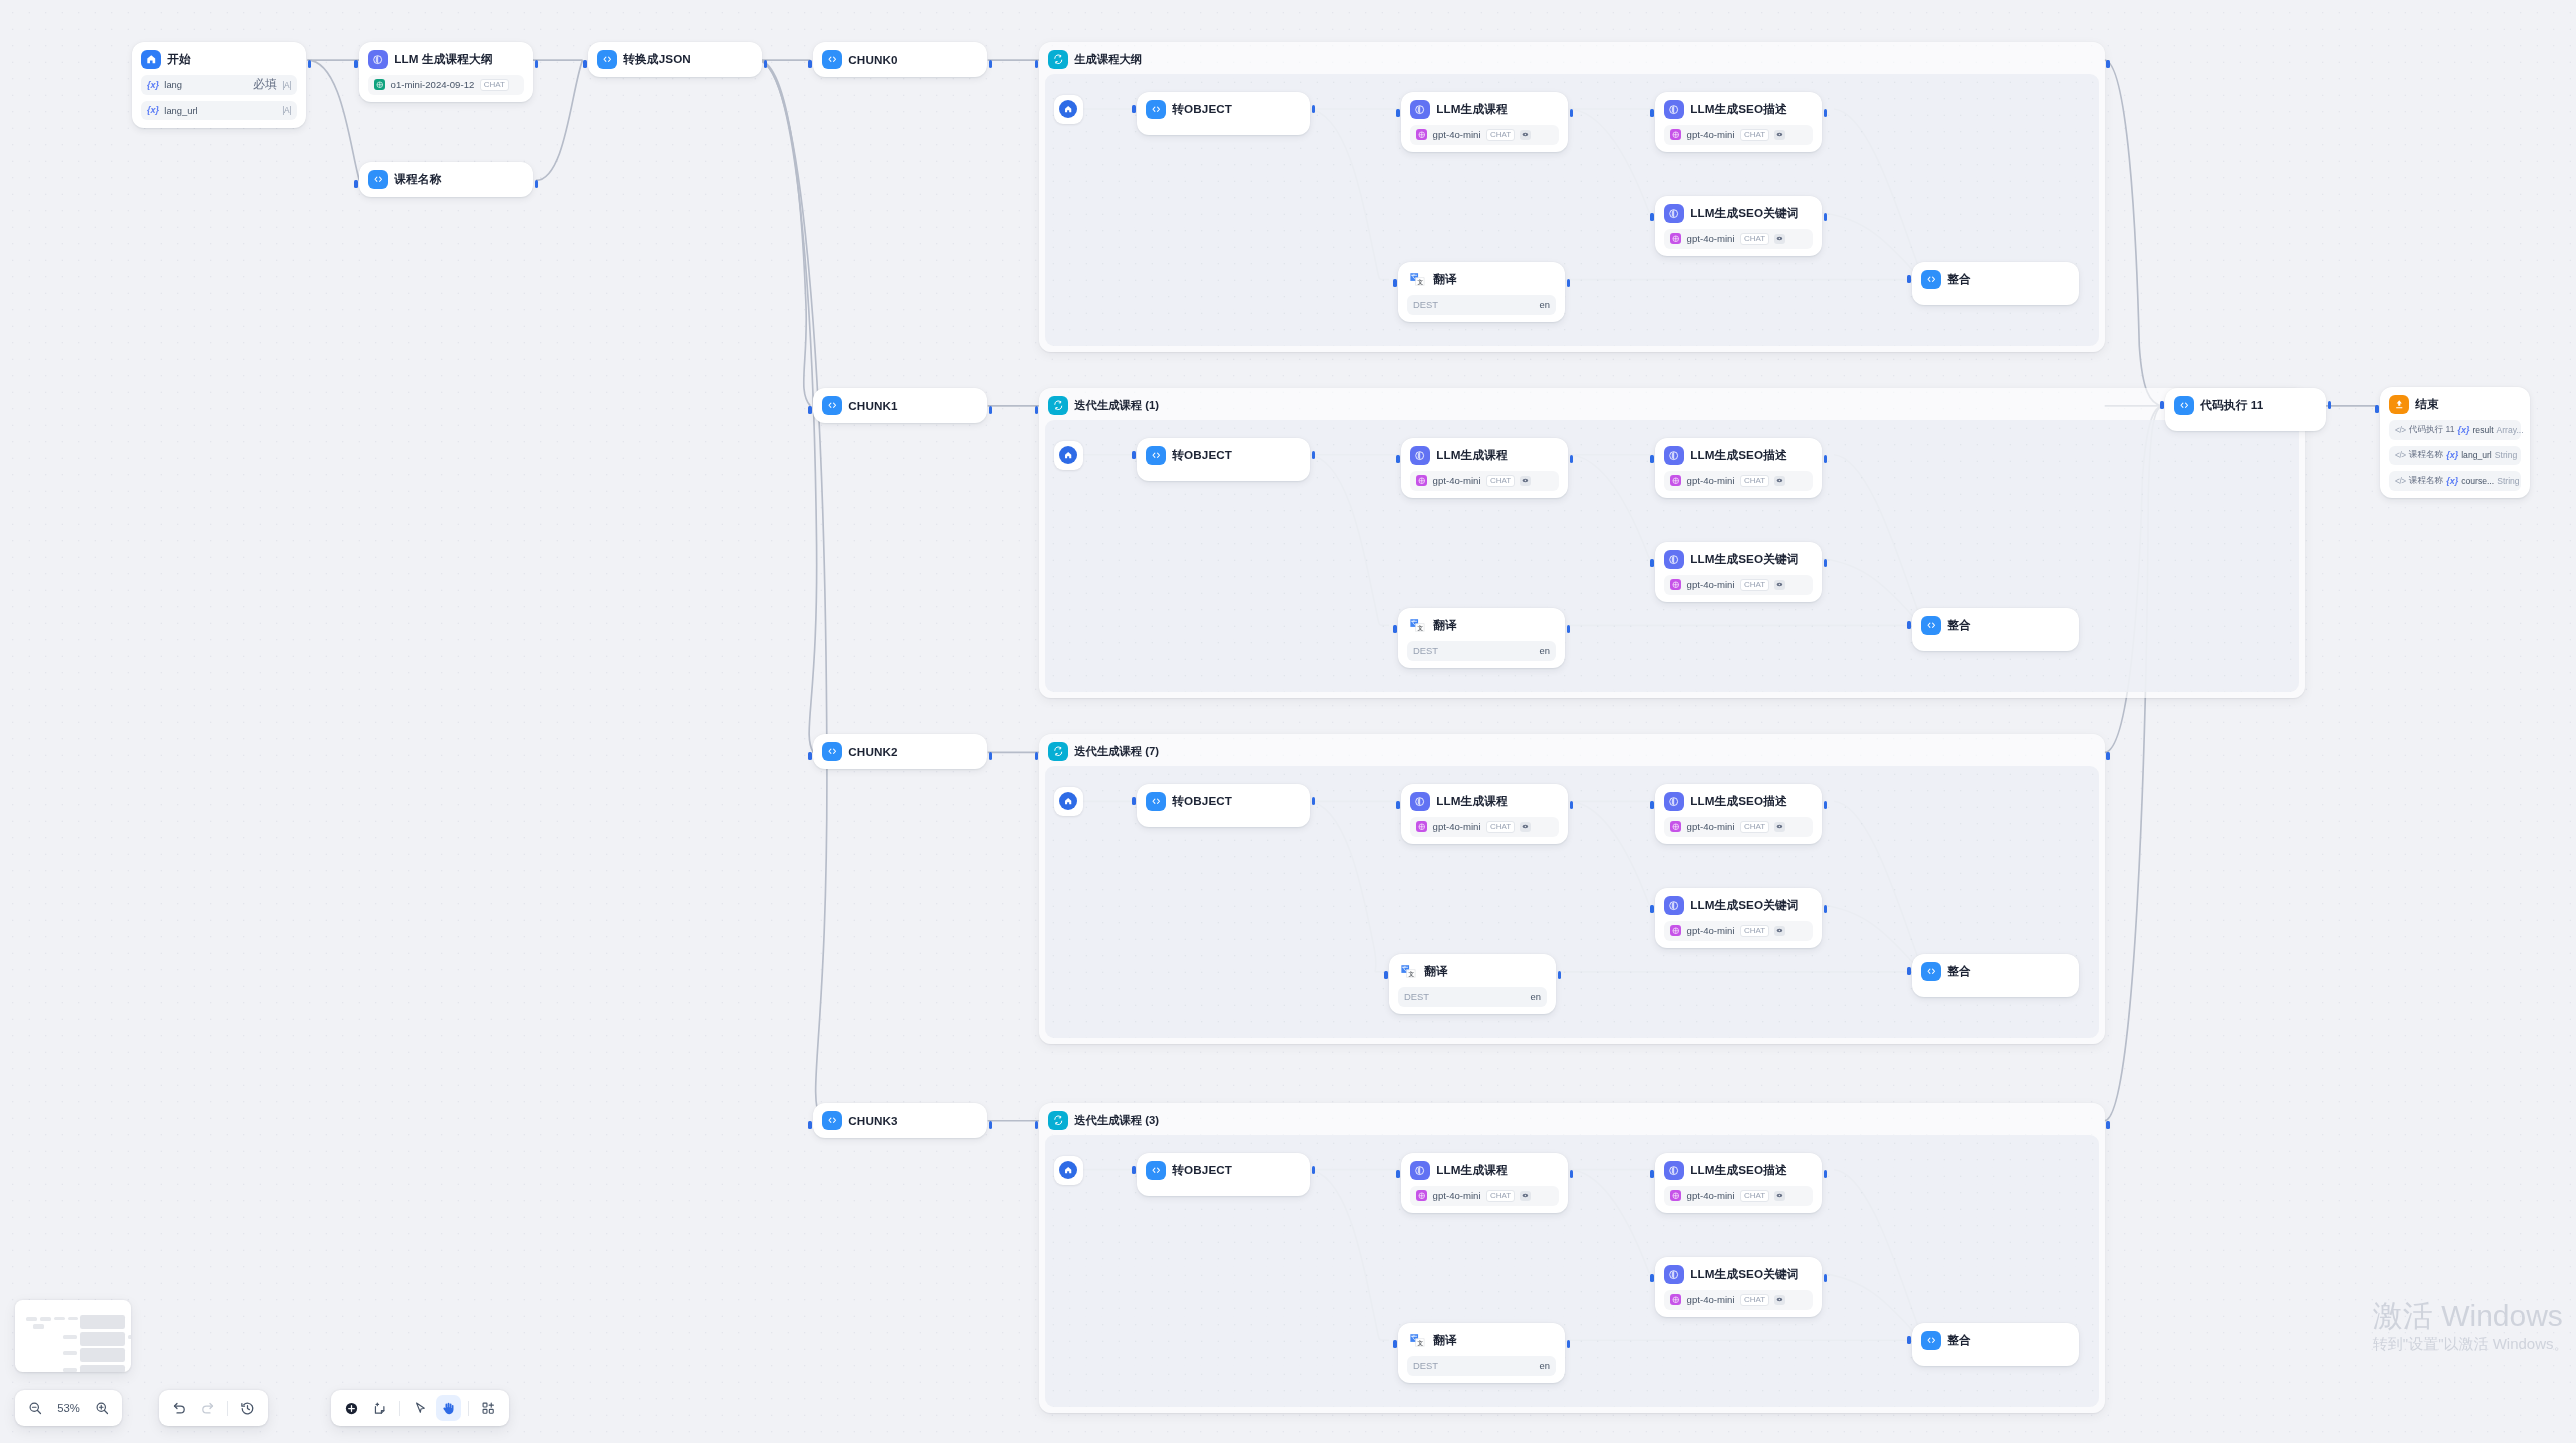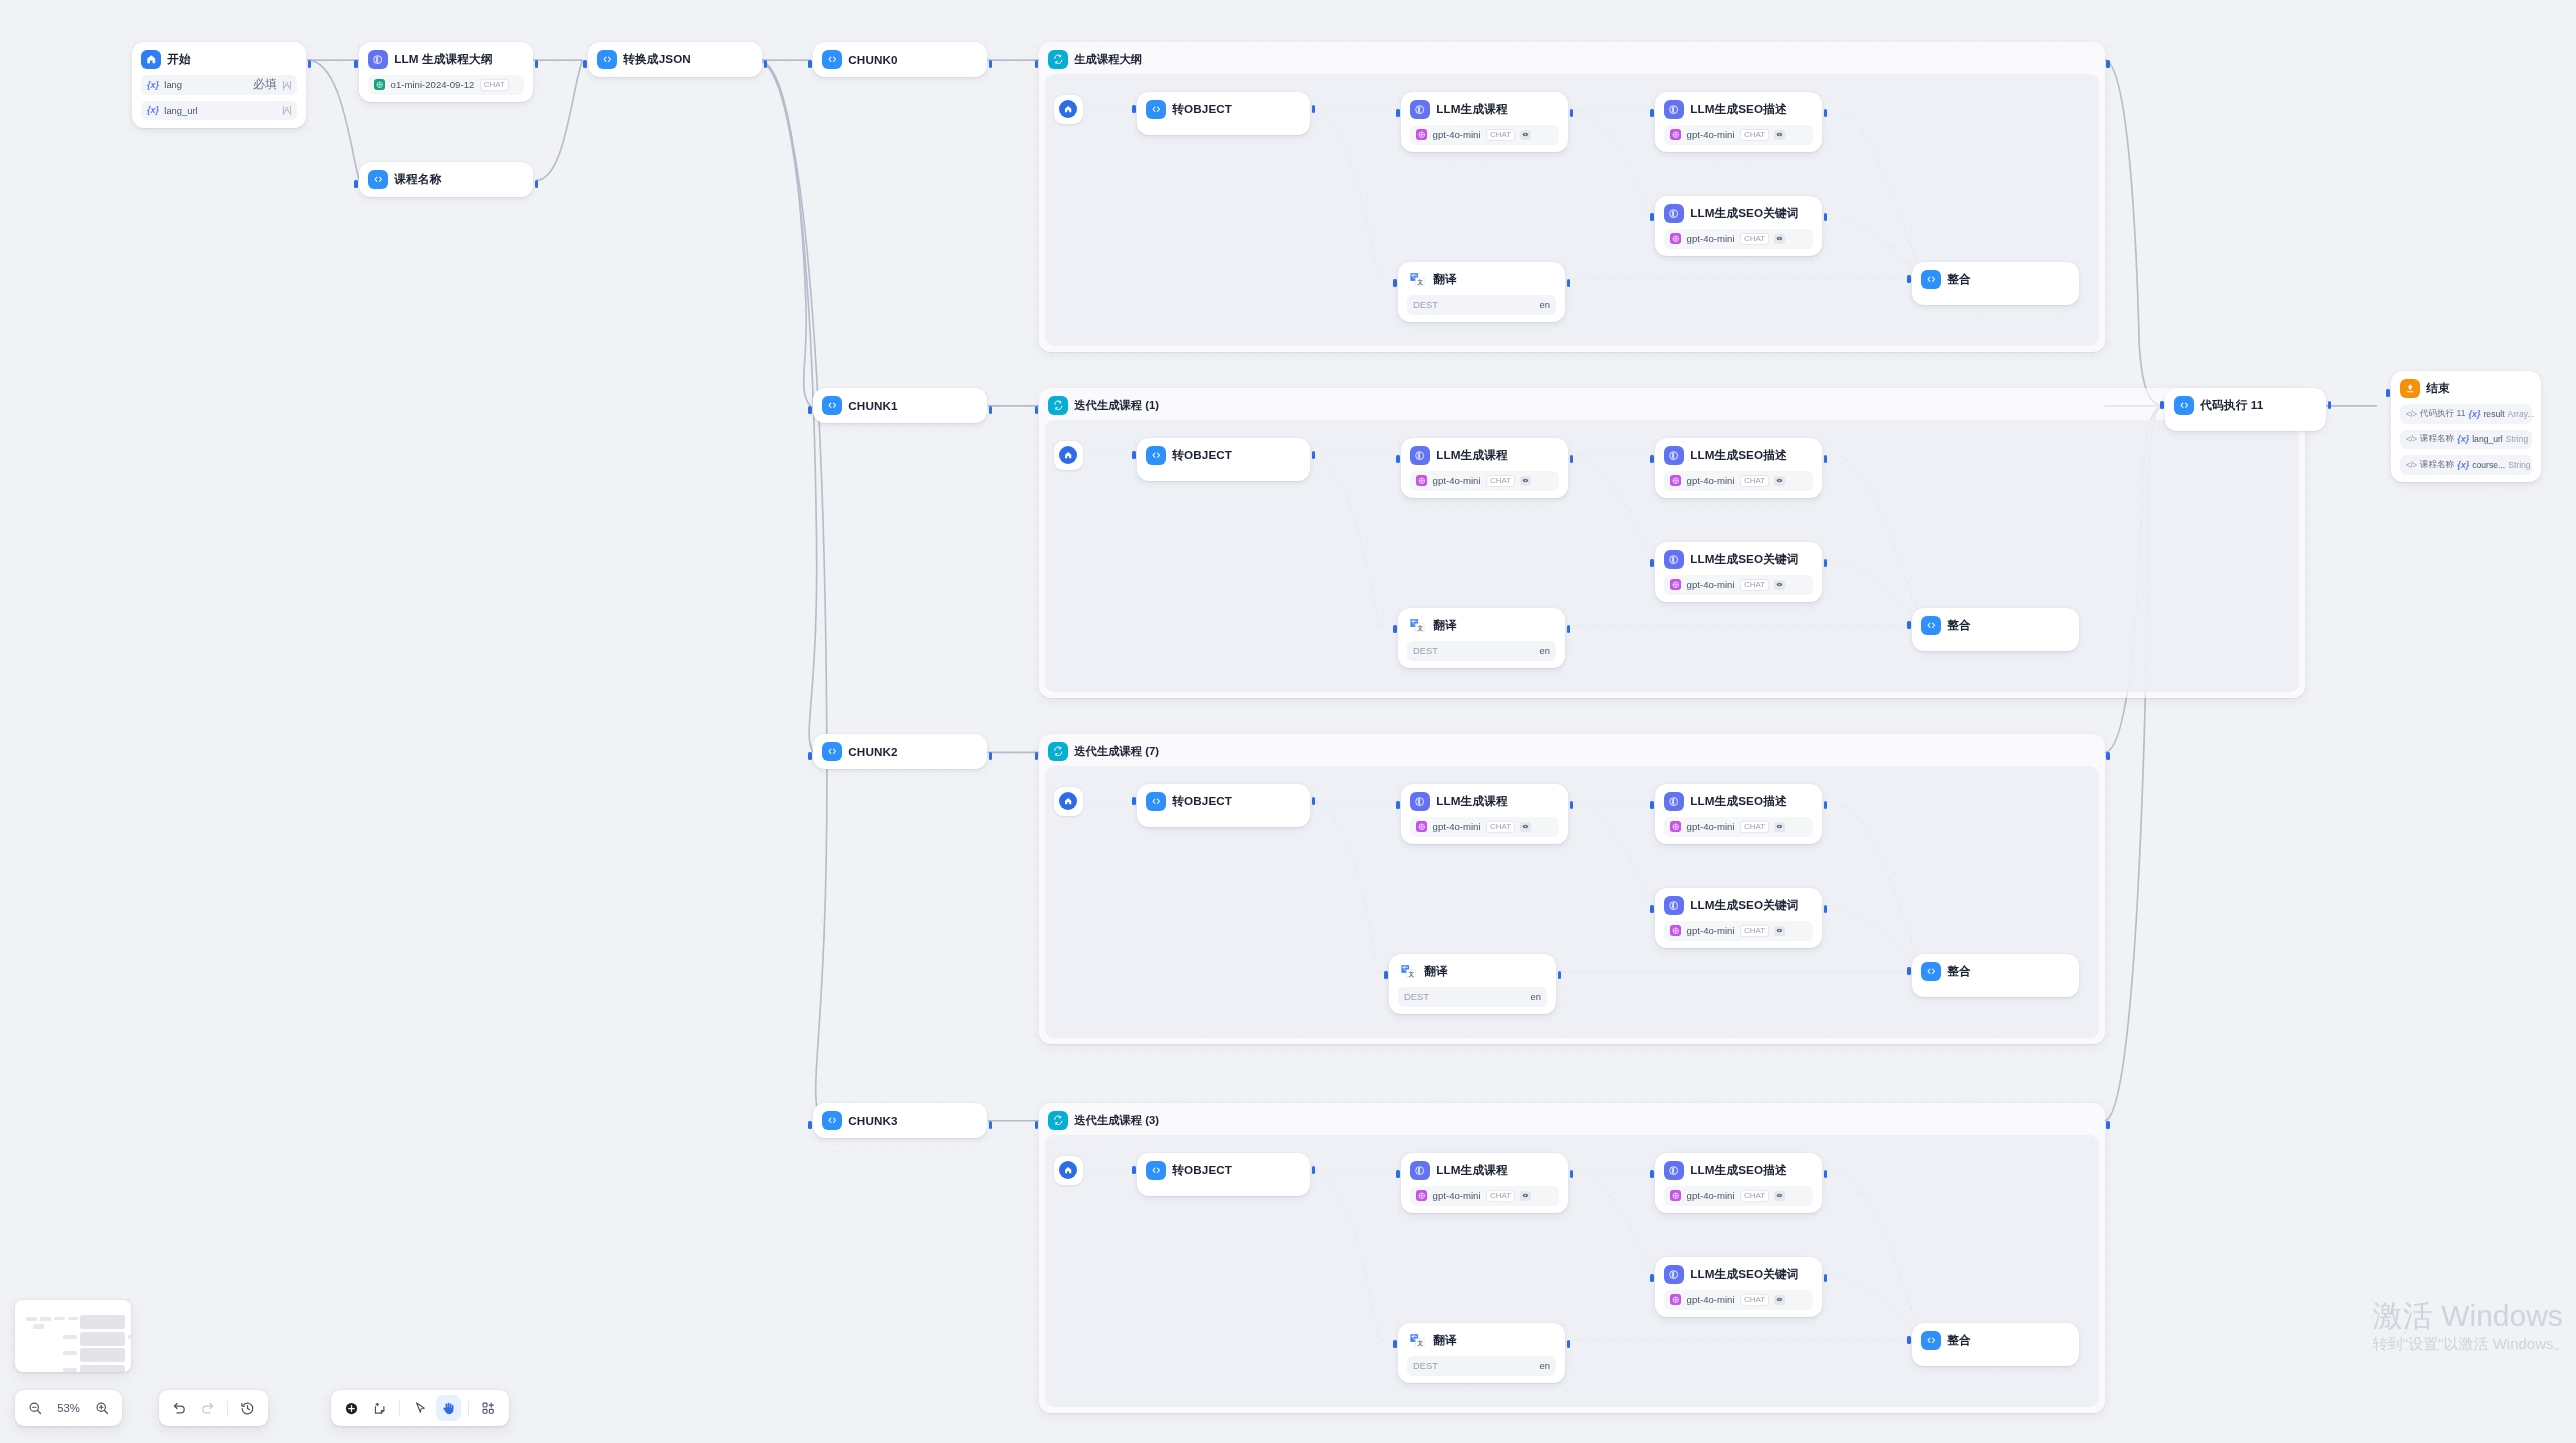--- a/index.html
+++ b/index.html
@@ -995,21 +995,21 @@
           <svg width="10.5" height="10.5" viewBox="0 0 24 24" fill="none" stroke="#fff" stroke-width="2.3" stroke-linecap="round" stroke-linejoin="round">
             <path d="M9 7 4.5 12 9 17M15 7l4.5 5-4.5 5"></path>
           </svg>
         </span>
       <span class="node-title">代码执行 11</span>
     </div>
     <span class="h l" style="top:16.5px;"></span>
     <span class="h r" style="top:16.5px;"></span>
   </div>
 
-  <div class="node" style="left:2380px; top:371px; width:150px;margin-left:11px;">
+  <div class="node" style="left:2380px; top:387px; width:150px;">
     <div class="node-head">
       <span class="nicon ic-end">
         <svg width="10.5" height="10.5" viewBox="0 0 24 24" fill="#fff">
             <path d="M12 3 6 10h3.6v5.2h4.8V10H18L12 3zM5 18.6h14V21H5z"></path>
           </svg>
       </span>
       <span class="node-title">结束</span>
     </div>
     <div class="row" style="gap:3px;">
       <span class="aicon" style="color:#98A2B3;">&lt;/&gt;</span>

